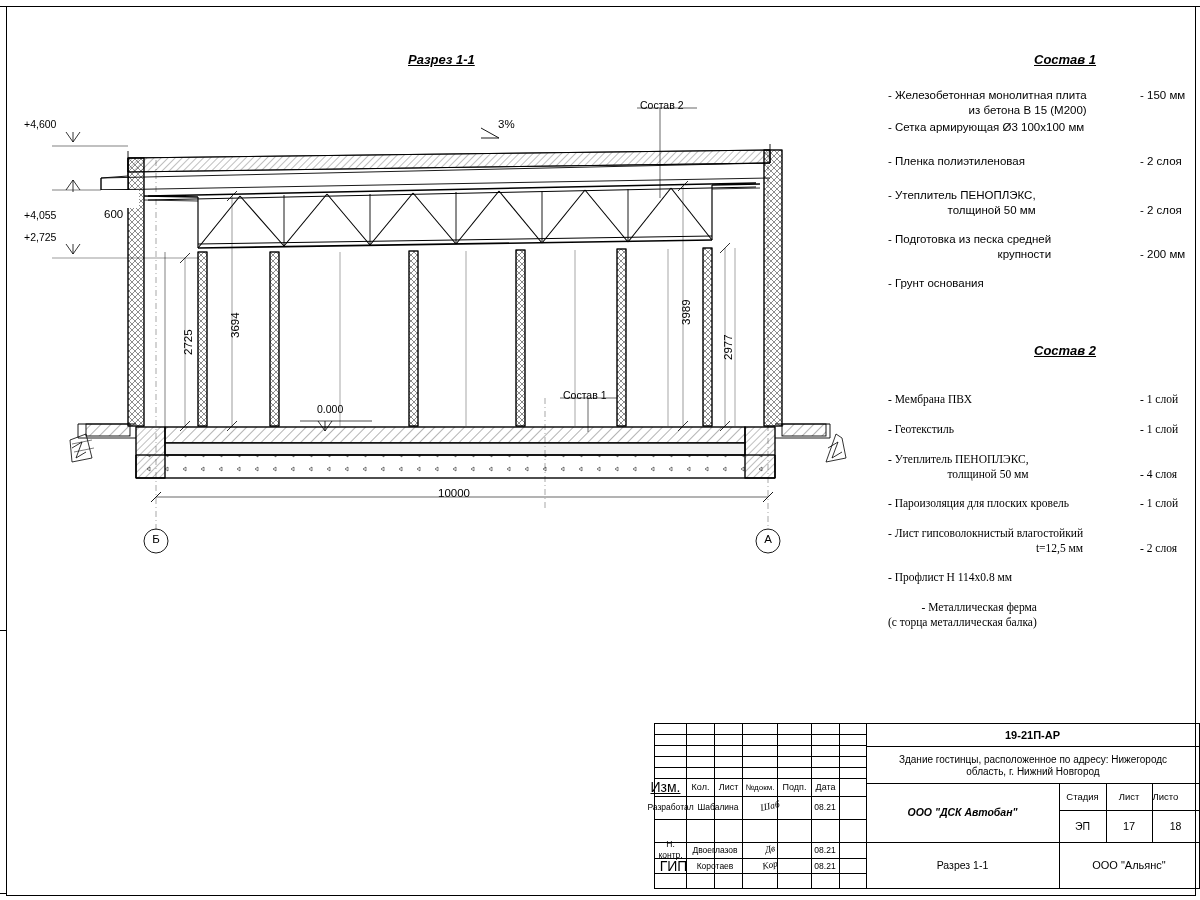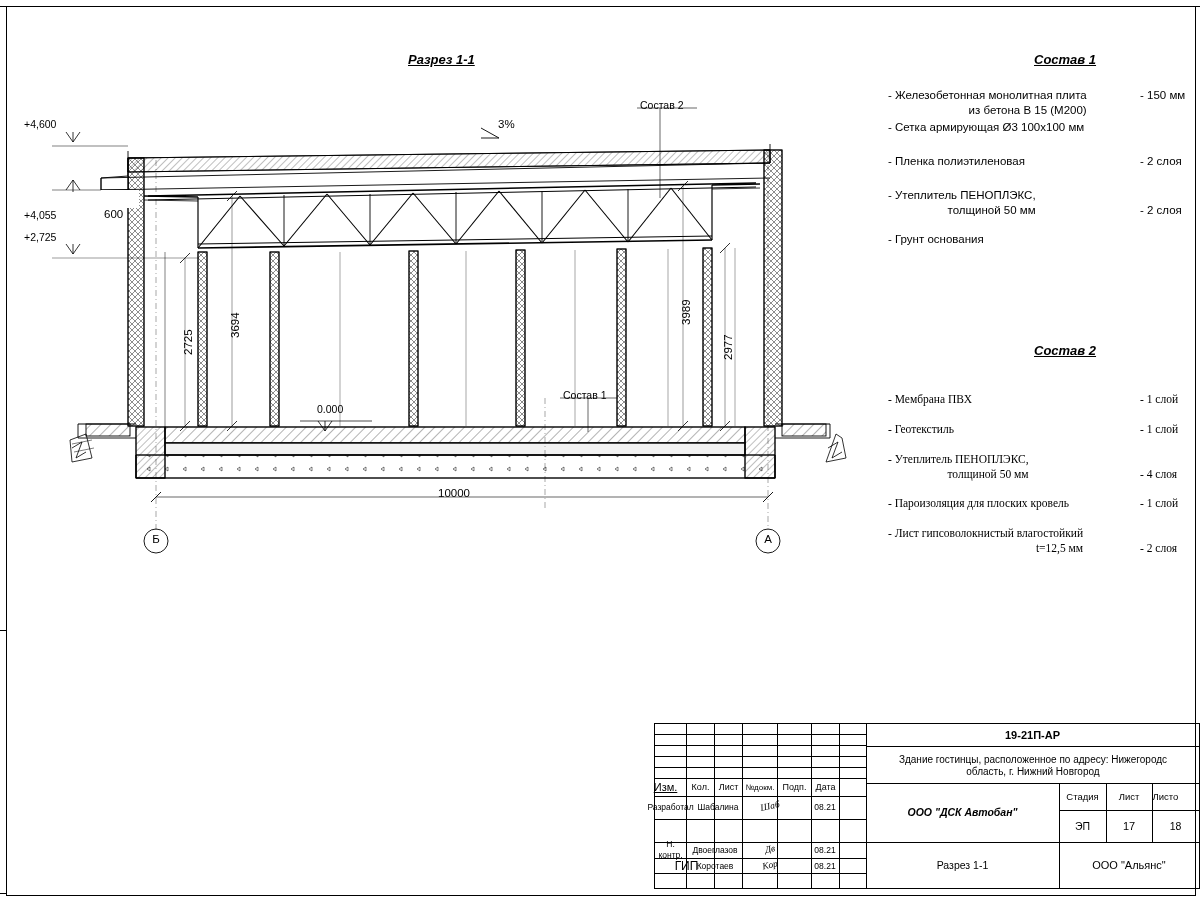--- a/index.html
+++ b/index.html
@@ -264,20 +264,25 @@
     </div>
     <div class="spec-row" style="height:34px;">
       <div class="spec-left">- Пленка полиэтиленовая</div>
       <div class="spec-right">- 2 слоя</div>
     </div>
     <div class="spec-row" style="height:44px;">
       <div class="spec-left">- Утеплитель ПЕНОПЛЭКС,
   толщиной 50 мм</div>
       <div class="spec-right" style="top:15px;">- 2 слоя</div>
     </div>
+    <div class="spec-row" style="height:44px;">
+      <div class="spec-left">- Подготовка из песка средней
+  крупности</div>
+      <div class="spec-right" style="top:15px;">- 200 мм</div>
+    </div>
     <div class="spec-row" style="height:24px;">
       <div class="spec-left">- Грунт основания</div>
       <div class="spec-right"></div>
     </div>
   </div>
 
   <div class="speclist" style="left:888px;top:392px;width:310px;font-family:Liberation Serif, serif;">
     <div class="spec-row" style="height:30px;">
       <div class="spec-left">- Мембрана ПВХ</div>
       <div class="spec-right">- 1 слой</div>
@@ -292,20 +297,29 @@
       <div class="spec-right" style="top:15px;">- 4 слоя</div>
     </div>
     <div class="spec-row" style="height:30px;">
       <div class="spec-left">- Пароизоляция для плоских кровель</div>
       <div class="spec-right">- 1 слой</div>
     </div>
     <div class="spec-row" style="height:44px;">
       <div class="spec-left">- Лист гипсоволокнистый влагостойкий
   t=12,5 мм</div>
       <div class="spec-right" style="top:15px;">- 2 слоя</div>
+    </div>
+    <div class="spec-row" style="height:30px;">
+      <div class="spec-left">- Профлист Н 114х0.8 мм</div>
+      <div class="spec-right"></div>
+    </div>
+    <div class="spec-row" style="height:40px;">
+      <div class="spec-left">- Металлическая ферма
+  (с торца металлическая балка)</div>
+      <div class="spec-right"></div>
     </div>
   </div>
 
   <div class="tb">
     <svg width="546" height="170">
       <g stroke="#000" fill="none" stroke-width="1">
 
         <rect x="0.5" y="0.5" width="545" height="165"></rect>
 
         <line x1="212.5" y1="0.5" x2="212.5" y2="165.5"></line>
@@ -338,38 +352,38 @@
         <line x1="452.5" y1="60.5" x2="452.5" y2="119.5"></line>
         <line x1="498.5" y1="60.5" x2="498.5" y2="119.5"></line>
       </g>
     </svg>
 
     <div class="cell" style="left:212px;top:0px;width:333px;height:24px;font-size:11px;font-weight:bold;">19-21П-АР</div>
 
     <div class="cell" style="left:214px;top:26px;width:330px;height:34px;font-size:10px;white-space:pre-line;line-height:12px;">Здание гостинцы, расположенное по адресу: Нижегородс
 область, г. Нижний Новгород</div>
 
-    <div class="cell" style="left:0px;top:55px;width:23px;height:18px;font-size:11px;text-decoration:underline;">Изм.</div>
+    <div class="cell" style="left:0px;top:55px;width:23px;height:18px;font-size:14px;text-decoration:underline;">Изм.</div>
     <div class="cell" style="left:32px;top:55px;width:29px;height:18px;font-size:9px;">Кол.</div>
     <div class="cell" style="left:60px;top:55px;width:29px;height:18px;font-size:9px;">Лист</div>
     <div class="cell" style="left:88px;top:55px;width:36px;height:18px;font-size:8px;">№докм.</div>
     <div class="cell" style="left:123px;top:55px;width:35px;height:18px;font-size:9px;">Подп.</div>
     <div class="cell" style="left:157px;top:55px;width:29px;height:18px;font-size:9px;">Дата</div>
 
     <div class="cell" style="left:0px;top:73px;width:33px;height:23px;font-size:8.5px;">Разработал</div>
     <div class="cell" style="left:36px;top:73px;width:56px;height:23px;font-size:8.5px;">Шабалина</div>
     <div class="cell sig" style="left:91px;top:72px;width:50px;height:22px;">Шаб</div>
     <div class="cell" style="left:155px;top:73px;width:32px;height:23px;font-size:8.5px;">08.21</div>
 
     <div class="cell" style="left:0px;top:119px;width:33px;height:16px;font-size:8.5px;">Н. контр.</div>
     <div class="cell" style="left:33px;top:119px;width:56px;height:16px;font-size:8.5px;">Двоеглазов</div>
     <div class="cell sig" style="left:91px;top:116px;width:50px;height:20px;">Дв</div>
     <div class="cell" style="left:155px;top:119px;width:32px;height:16px;font-size:8.5px;">08.21</div>
 
-    <div class="cell" style="left:16px;top:135px;width:33px;height:16px;font-size:12px;">ГИП</div>
+    <div class="cell" style="left:3px;top:135px;width:33px;height:16px;font-size:14px;">ГИП</div>
     <div class="cell" style="left:33px;top:135px;width:56px;height:16px;font-size:8.5px;">Коротаев</div>
     <div class="cell sig" style="left:91px;top:132px;width:50px;height:20px;">Кор</div>
     <div class="cell" style="left:155px;top:135px;width:32px;height:16px;font-size:8.5px;">08.21</div>
 
     <div class="cell italic bold" style="left:212px;top:60px;width:193px;height:59px;font-size:10.5px;">ООО "ДСК Автобан"</div>
 
     <div class="cell" style="left:212px;top:119px;width:193px;height:46px;font-size:10.5px;">Разрез 1-1</div>
 
     <div class="cell" style="left:405px;top:60px;width:47px;height:27px;font-size:9.5px;">Стадия</div>
     <div class="cell" style="left:452px;top:60px;width:46px;height:27px;font-size:9.5px;">Лист</div>

